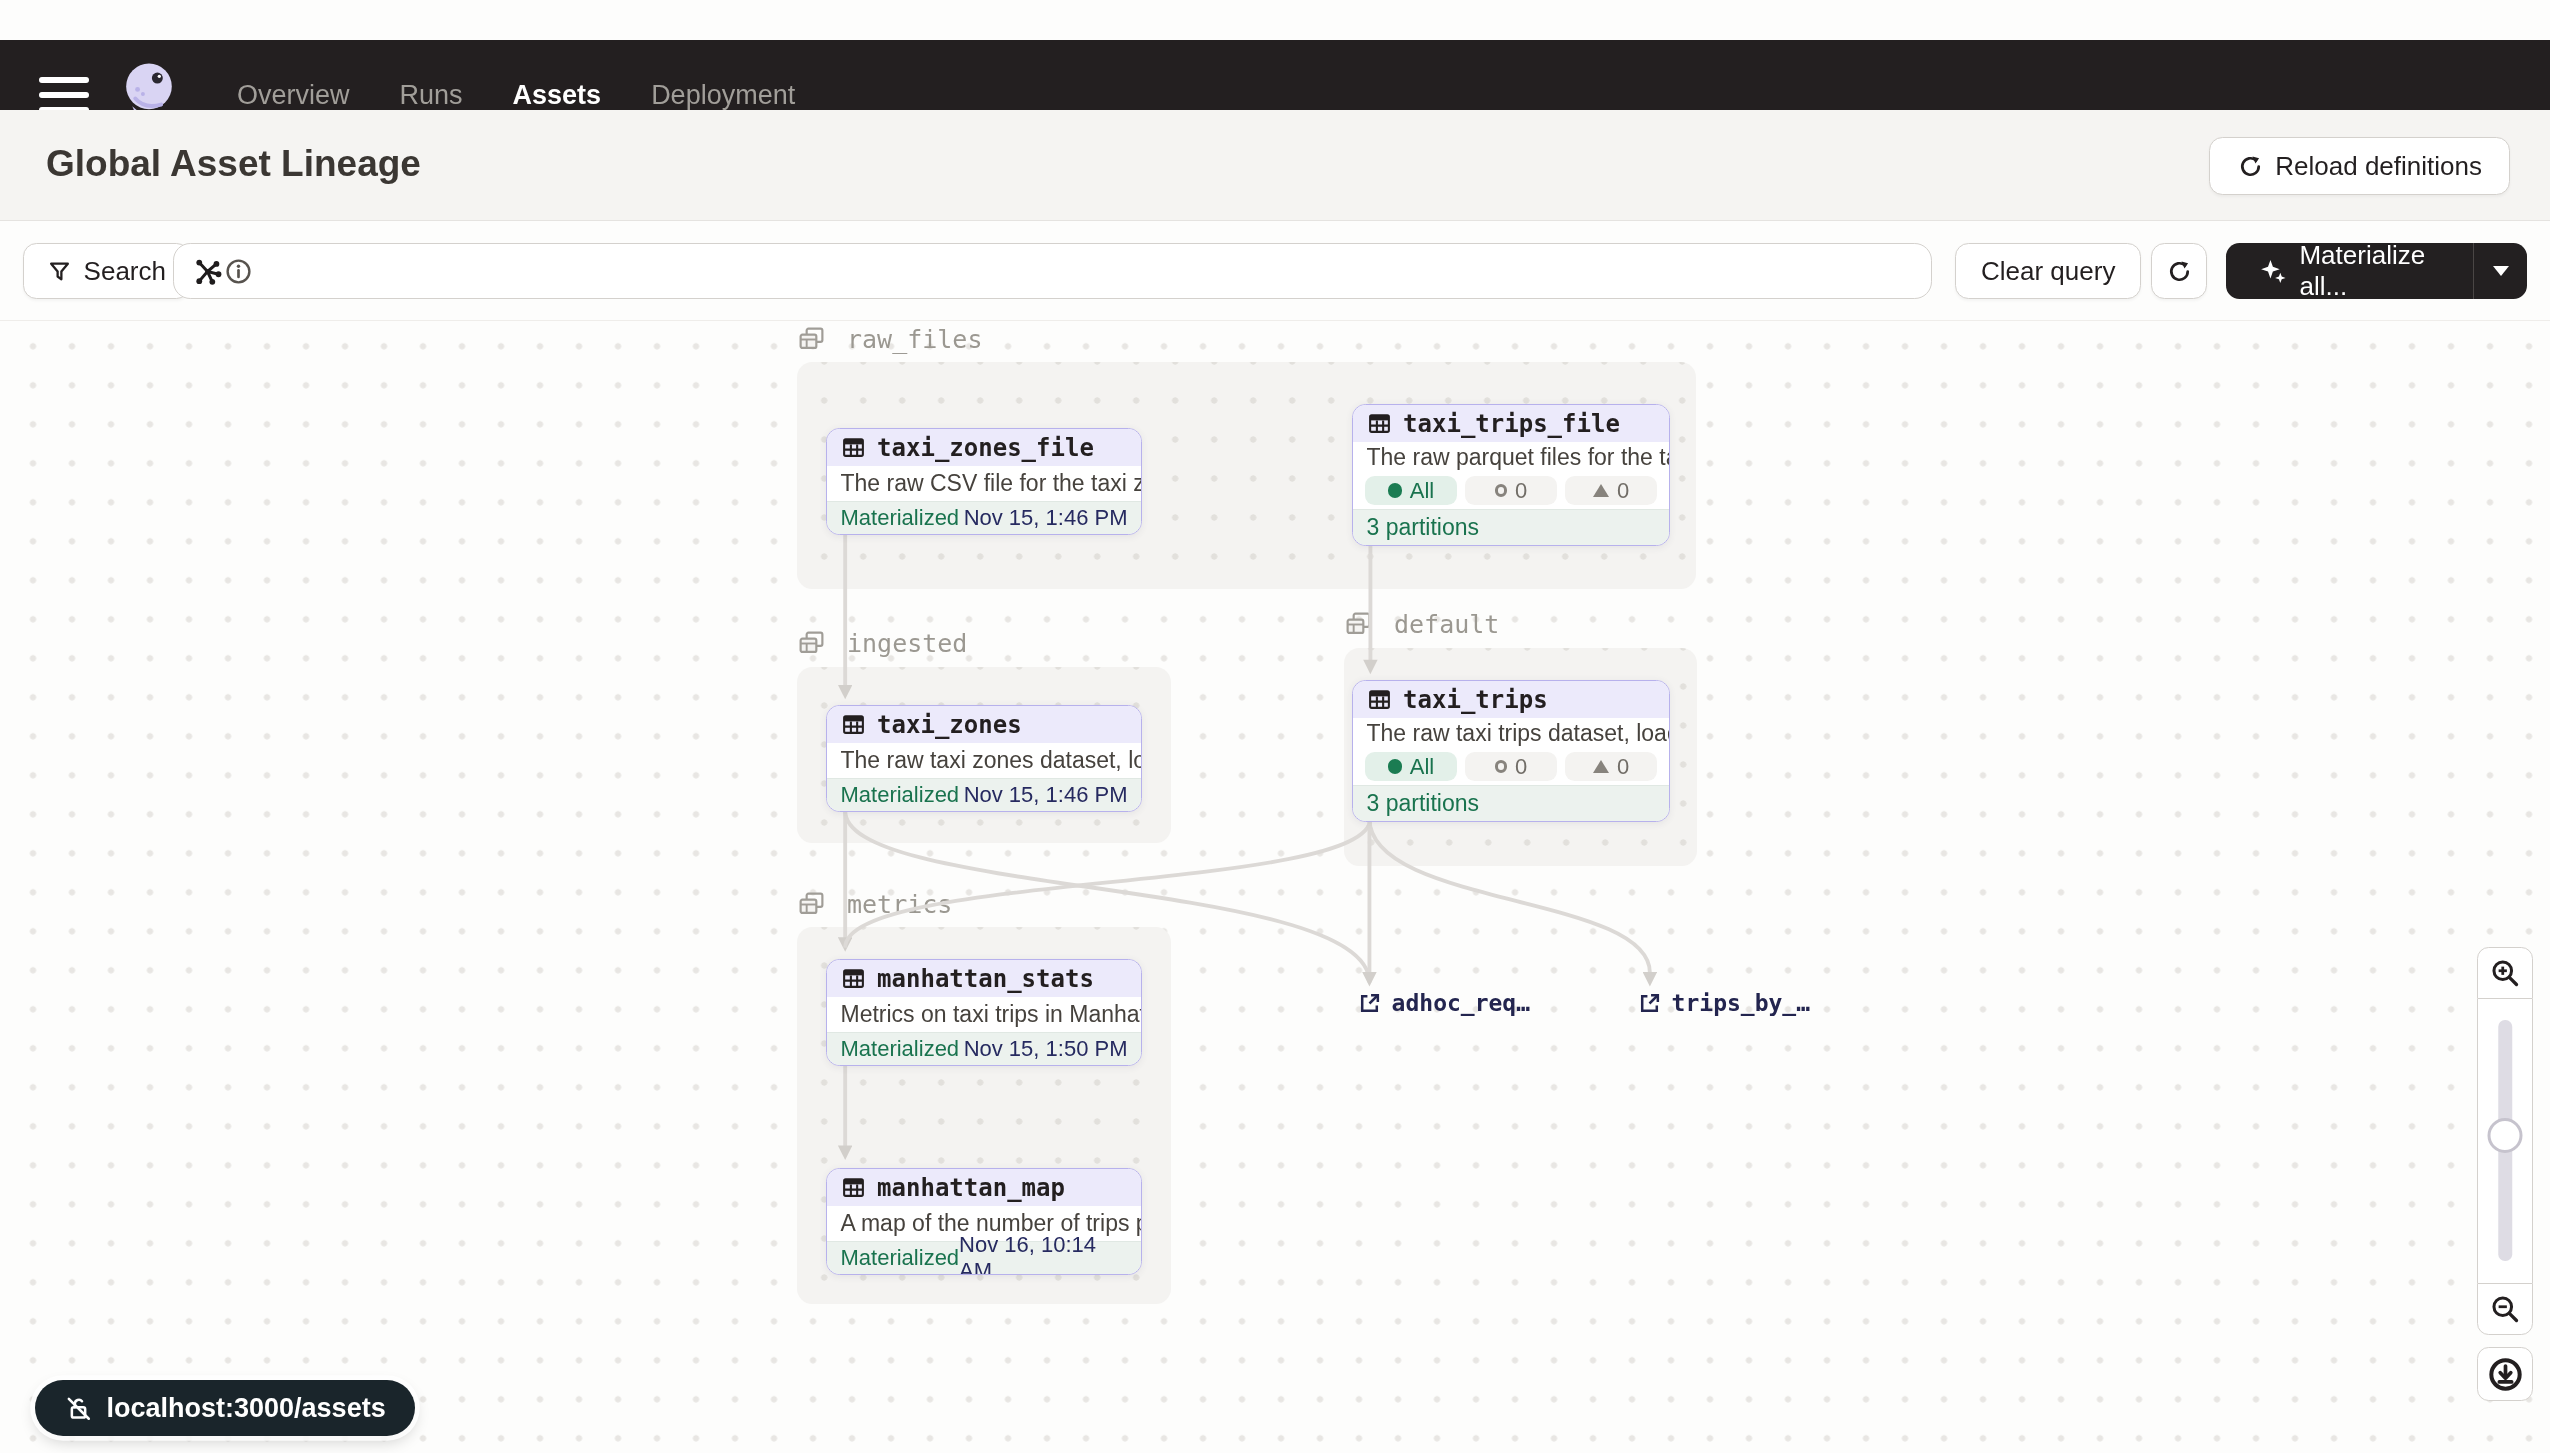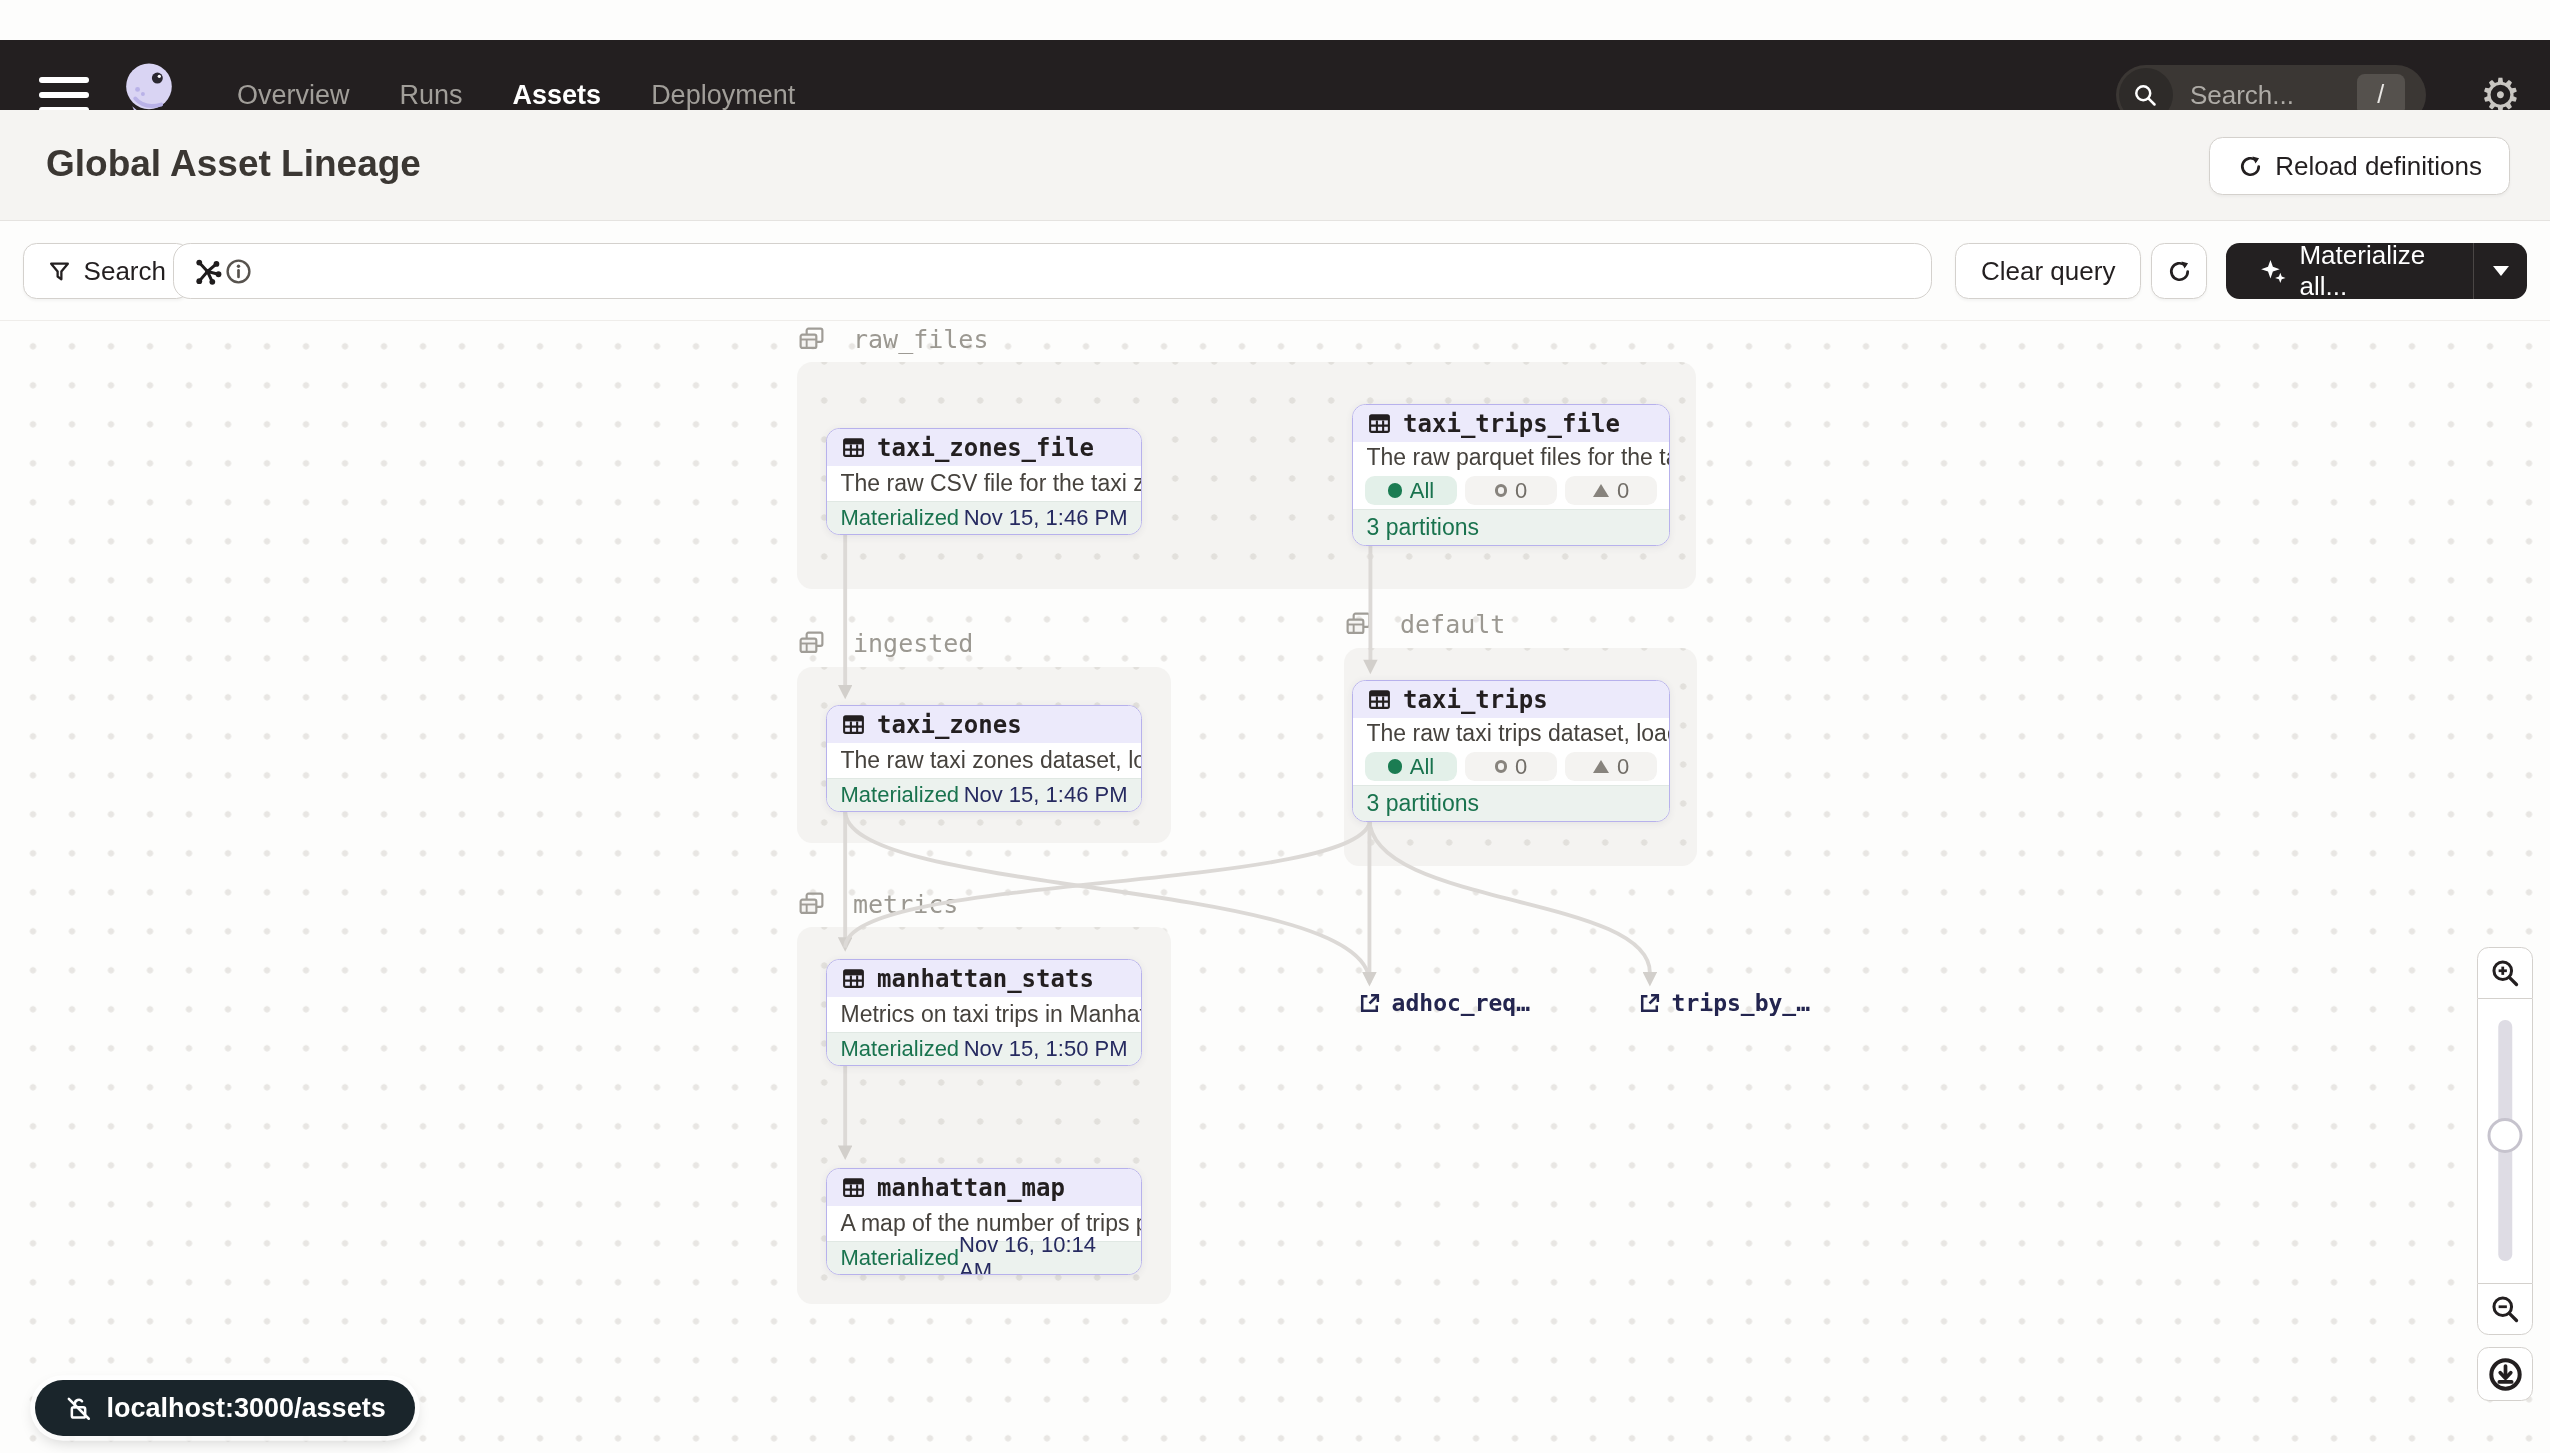--- a/index.html
+++ b/index.html
@@ -59,21 +59,21 @@
     border-right:8.7px solid transparent; border-top:10.6px solid #FFFFFF; }
 
   
   .canvas { position:absolute; left:0; top:321px; width:2550px; height:1133px;
     background-color:#FDFDFC;
     background-image:radial-gradient(circle, #E8E6E3 2.9px, transparent 3.4px);
     background-size:39px 39px; background-position:13.5px 5.8px; }
   .group-box { position:absolute; border-radius:15.4px; background-color:#F4F3F1;
     background-image:radial-gradient(circle, #E2E0DC 2.9px, transparent 3.4px);
     background-size:39px 39px; background-position:7.7px 19px; z-index:1; }
-  .group-label { position:absolute; display:flex; align-items:center; gap:27px; z-index:1;
+  .group-label { position:absolute; display:flex; align-items:center; gap:21px; z-index:1;
     font-family:"DejaVu Sans Mono", monospace; font-size:25px; color:#9B9891; }
   .edges { position:absolute; left:0; top:0; z-index:2; }
 
   .node { position:absolute; width:316px; background:#FFFFFF; border:1.9px solid #B7B1EC;
     border-radius:13.5px; z-index:3; overflow:hidden; box-shadow:0 1.9px 7.7px rgba(60,60,90,0.08);
     cursor:pointer; }
   .node-header { height:37px; background:#ECEAFB; display:flex; align-items:center;
     gap:11.6px; padding:0 13.5px; }
   .node-name { font-family:"DejaVu Sans Mono", monospace; font-size:24px; font-weight:700; color:#231F20; }
   .node-desc { height:35px; display:flex; align-items:center; padding:0 13.5px;
@@ -141,33 +141,20 @@
     <circle cx="29.8" cy="11.4" r="1.1" fill="#FFFFFF"></circle>
     <circle cx="15.5" cy="20" r="1.6" fill="#B9B2E8"></circle>
     <circle cx="19" cy="23" r="1.3" fill="#B9B2E8"></circle>
   </svg>
   <div class="navlinks">
     <span class="navlink">Overview</span>
     <span class="navlink">Runs</span>
     <span class="navlink active">Assets</span>
     <span class="navlink">Deployment</span>
   </div>
-  <div class="nav-right">
-    <div class="searchpill">
-      <div class="search-circle">
-        <svg width="27" height="27" viewBox="0 0 24 24">
-          <circle cx="10" cy="10" r="6.2" fill="none" stroke="#FFFFFF" stroke-width="2.2"></circle>
-          <line x1="14.6" y1="14.6" x2="20" y2="20" stroke="#FFFFFF" stroke-width="2.2" stroke-linecap="round"></line>
-        </svg>
-      </div>
-      <input class="search-input" placeholder="Search..." style="">
-      <div class="kbd">/</div>
-    </div>
-    <div class="gear">⚙</div>
-  </div>
 </div>
 
 <div class="titlebar">
   <div class="page-title">Global Asset Lineage</div>
   <button class="btn reload-btn">
     <svg width="27" height="27" viewBox="0 0 24 24">
       <path d="M19.3 12 A7.3 7.3 0 1 1 16.8 6.5" fill="none" stroke="#231F20" stroke-width="2.4" stroke-linecap="round"></path>
       <path d="M13.8 3.2 L19.6 4.6 L16.4 9.4 Z" fill="#231F20"></path>
     </svg>
     <span>Reload definitions</span>

